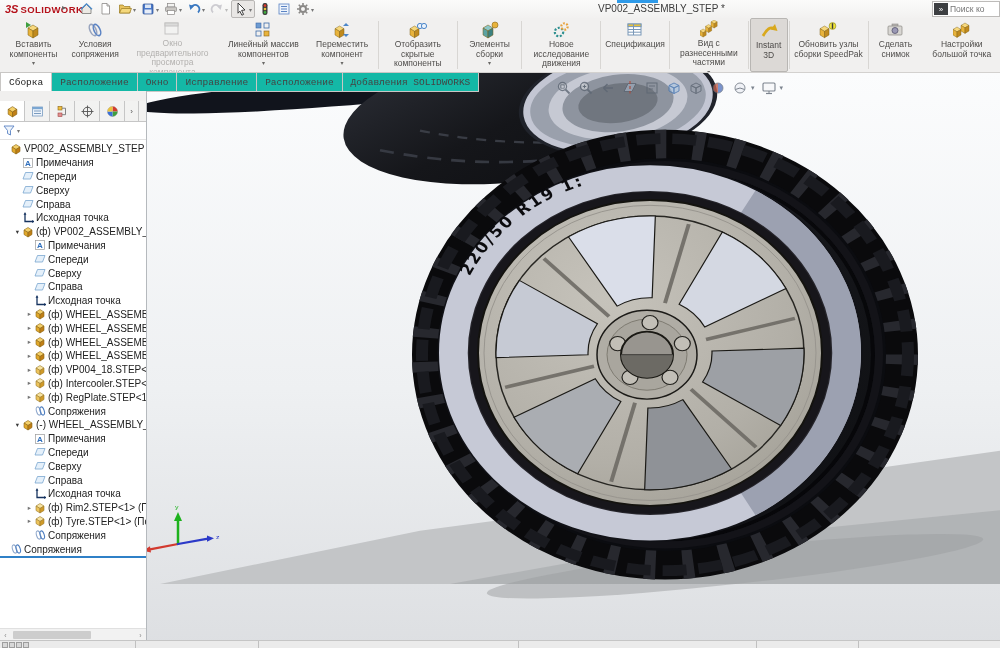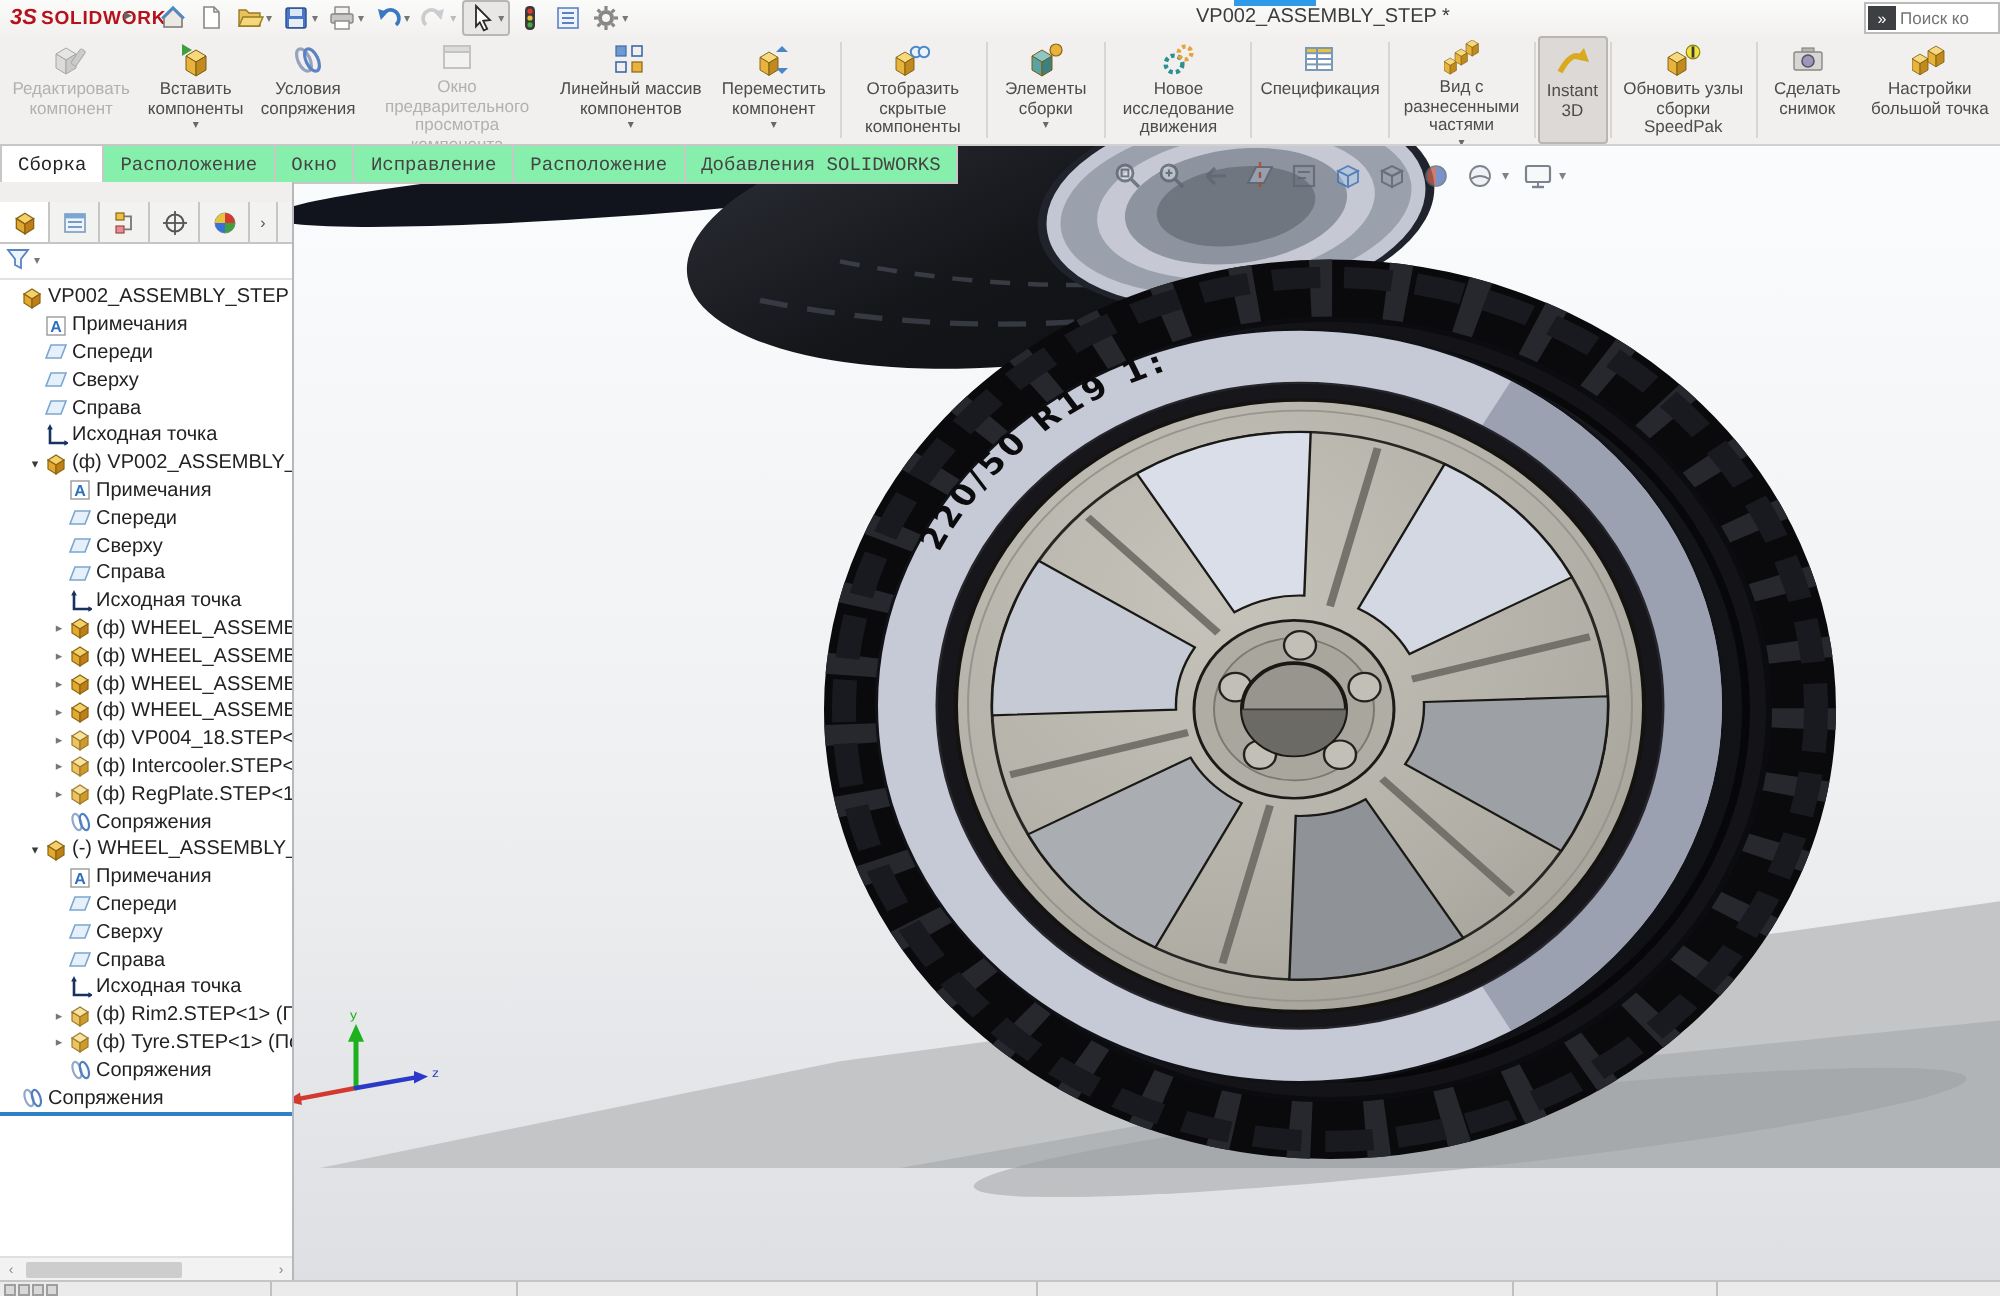--- a/index.html
+++ b/index.html
@@ -28,21 +28,21 @@
   .rsep{width:1px;background:#d8d6d3;margin:3px 1px;}
   .rbtn{display:flex;flex-direction:column;align-items:center;max-width:88px;padding:2px 3px 0 3px;cursor:default;}
   .rbtn .ric{height:19px;display:flex;align-items:flex-end;}
   .rbtn .rlab{font-size:8.5px;line-height:9.5px;text-align:center;color:#4e4c4a;margin-top:1px;}
   .rbtn .rcaret{font-size:6px;color:#6a6866;line-height:6px;margin-top:1px;}
   .rbtn.dis .rlab{color:#b3b1af;}
   .rbtn.dis .ric{filter:grayscale(1);opacity:.5;}
   .rbtn.active{background:#dcd9d6;border:1px solid #b8b6b3;border-radius:2px;}
   
   .tabsbar{position:absolute;left:0;top:72px;height:19px;display:flex;z-index:5;font-family:Liberation Mono, monospace;}
-  .dtab{height:18px;padding:0 8px;font-size:9.5px;color:#444;background:#86efac;border:1px solid #c9c7c5;border-left:none;display:flex;align-items:center;white-space:nowrap;}
+  .dtab{height:18px;padding:0 8px;font-size:9.5px;color:#444;background:#14b8a6;border:1px solid #c9c7c5;border-left:none;display:flex;align-items:center;white-space:nowrap;}
   .dtab:first-child{border-left:1px solid #c9c7c5;}
   .dtab.active{background:#fff;border-bottom-color:#fff;color:#222;}
   
   .viewport{position:absolute;left:0;top:72px;width:1000px;height:576px;background:#fff;}
   .viewport svg.scene{position:absolute;left:0;top:0;}
   .hud{position:absolute;left:556px;top:8px;display:flex;align-items:center;gap:6px;opacity:.8;z-index:4;}
   .hud .hicon{width:16px;height:16px;}
   .hud .hcaret{font-size:7px;color:#5d6673;margin-left:-3px;}
   
   .panel{position:absolute;left:0;top:91px;width:147px;height:549px;background:#fff;border-right:1px solid #b5b9bd;z-index:6;box-sizing:border-box;}
@@ -340,33 +340,20 @@
     </div>
   <div class="wintitle">VP002_ASSEMBLY_STEP *</div>
   <div class="searchbox">
     <span class="sicon">»</span>
     <input placeholder="Поиск ко" style="">
   </div>
 </div>
 
 <div class="ribbon">
     <div class="rgroup">
-      <div class="rbtn dis">
-        <span class="ric">
-          <svg width="18" height="18" viewBox="0 0 18 18">
-            <g transform="translate(1,3) scale(1)" stroke="#7a5c10" stroke-width=".5">
-              <polygon points="0,3 5,0 10,3 5,6" fill="#dddbd7"></polygon>
-              <polygon points="0,3 5,6 5,13 0,10" fill="#c9c7c3"></polygon>
-              <polygon points="5,6 10,3 10,10 5,13" fill="#a8a6a2"></polygon>
-            </g>
-            <rect x="11" y="3" width="3" height="9" rx="1" transform="rotate(35 12 7)" fill="#e8a33c" stroke="#8a6a20" stroke-width=".5"></rect>
-          </svg>
-        </span>
-        <span class="rlab">Редактировать компонент</span>
-      </div>
       <div class="rbtn">
         <span class="ric">
           <svg width="18" height="18" viewBox="0 0 18 18">
             <g transform="translate(4,4) scale(1)" stroke="#7a5c10" stroke-width=".5">
               <polygon points="0,3 5,0 10,3 5,6" fill="#f7d87c"></polygon>
               <polygon points="0,3 5,6 5,13 0,10" fill="#e8b33c"></polygon>
               <polygon points="5,6 10,3 10,10 5,13" fill="#c08a1e"></polygon>
             </g>
             <path d="M2 1 l5 3 -5 3 z" fill="#3f9e3f"></path>
           </svg>

